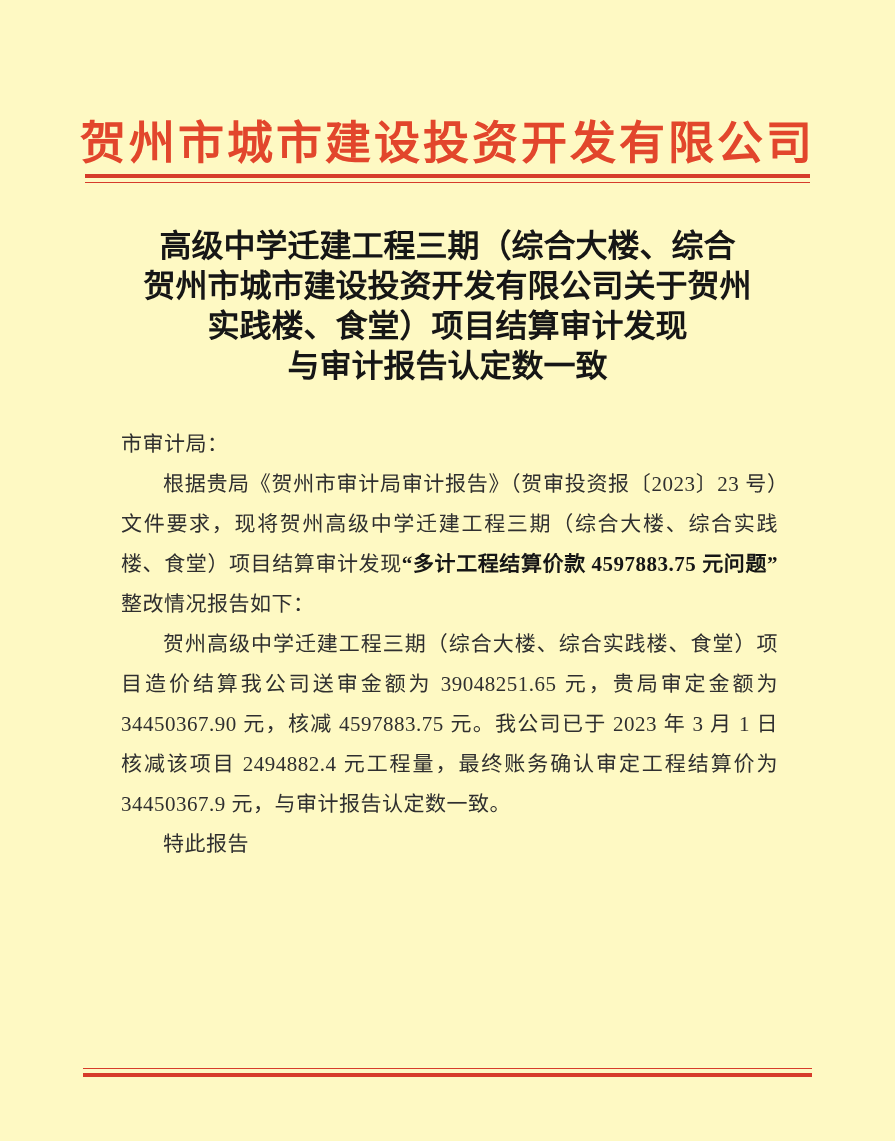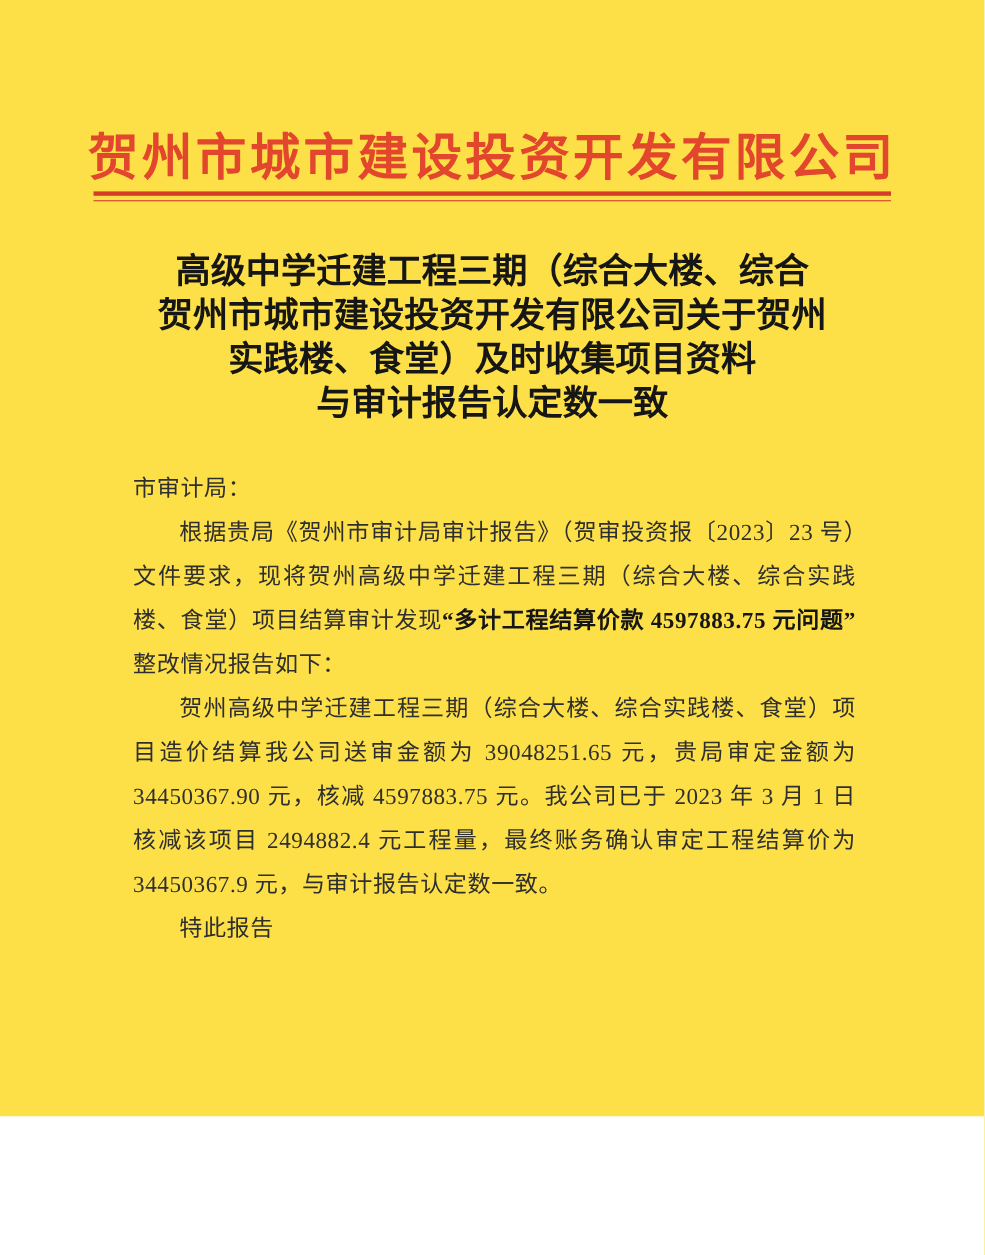--- a/index.html
+++ b/index.html
@@ -3,23 +3,23 @@
 <meta charset="utf-8">
 <style>
   html, body {
     margin: 0;
     padding: 0;
     background: #ffffff;
   }
   .page {
     position: relative;
     width: 895px;
-    height: 1015px;
+    height: 1141px;
     margin: 0 auto;
-    background: #fde047;
+    background: #fef9c3;
     overflow: hidden;
     font-family: "Liberation Serif", "DejaVu Serif", serif;
   }
 
   
   .letterhead {
     position: absolute;
     top: 106px;
     left: 0;
     right: 0;
@@ -112,21 +112,21 @@
   <div class="letterhead">贺州市城市建设投资开发有限公司</div>
 
   <div class="rules-top">
     <div class="rule-thick"></div>
     <div class="rule-thin"></div>
   </div>
 
   <h1 class="doc-title">
     <span class="title-line">高级中学迁建工程三期（综合大楼、综合</span>
     <span class="title-line">贺州市城市建设投资开发有限公司关于贺州</span>
-    <span class="title-line">实践楼、食堂）及时收集项目资料</span>
+    <span class="title-line">实践楼、食堂）项目结算审计发现</span>
     <span class="title-line">与审计报告认定数一致</span>
   </h1>
 
   <div class="doc-body">
     <p>市审计局：</p>
 
     <p class="indent"><span>根据贵局《贺州市审计局审计报告》（贺审投资报〔2023〕23 号）文件要求，现将贺州高级中学迁建工程三期（综合大楼、综合实践楼、食堂）项目结算审计发现</span><span class="bold-issue">“多计工程结算价款 4597883.75 元问题”</span><span>整改情况报告如下：</span></p>
 
     <p class="indent">贺州高级中学迁建工程三期（综合大楼、综合实践楼、食堂）项目造价结算我公司送审金额为 39048251.65 元，贵局审定金额为 34450367.90 元，核减 4597883.75 元。我公司已于 2023 年 3 月 1 日核减该项目 2494882.4 元工程量，最终账务确认审定工程结算价为 34450367.9 元，与审计报告认定数一致。</p>
 

